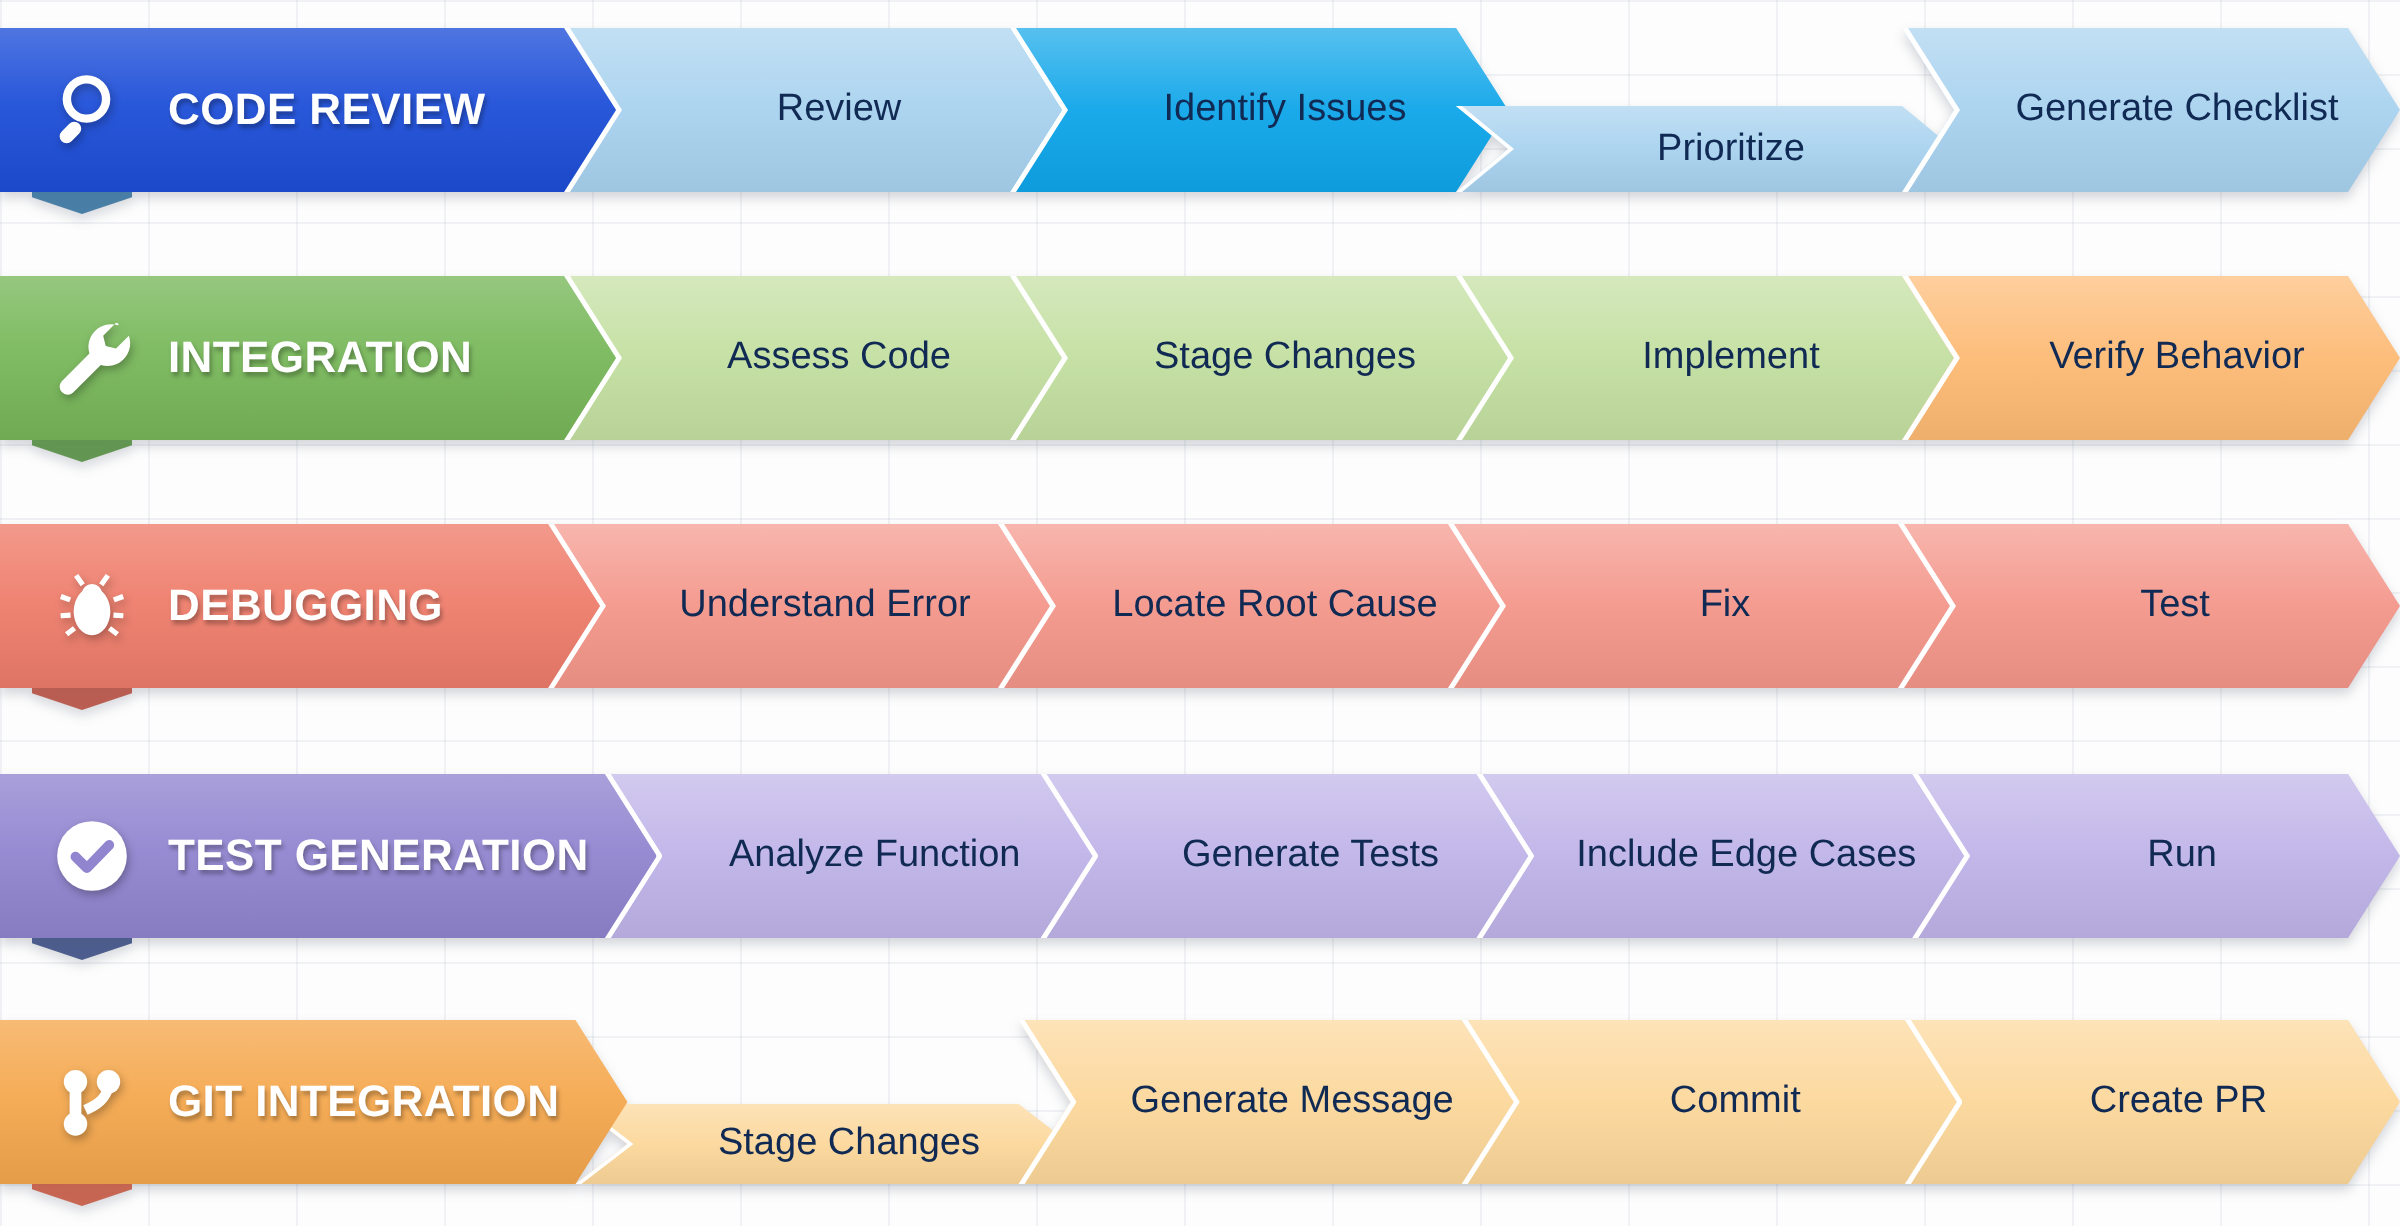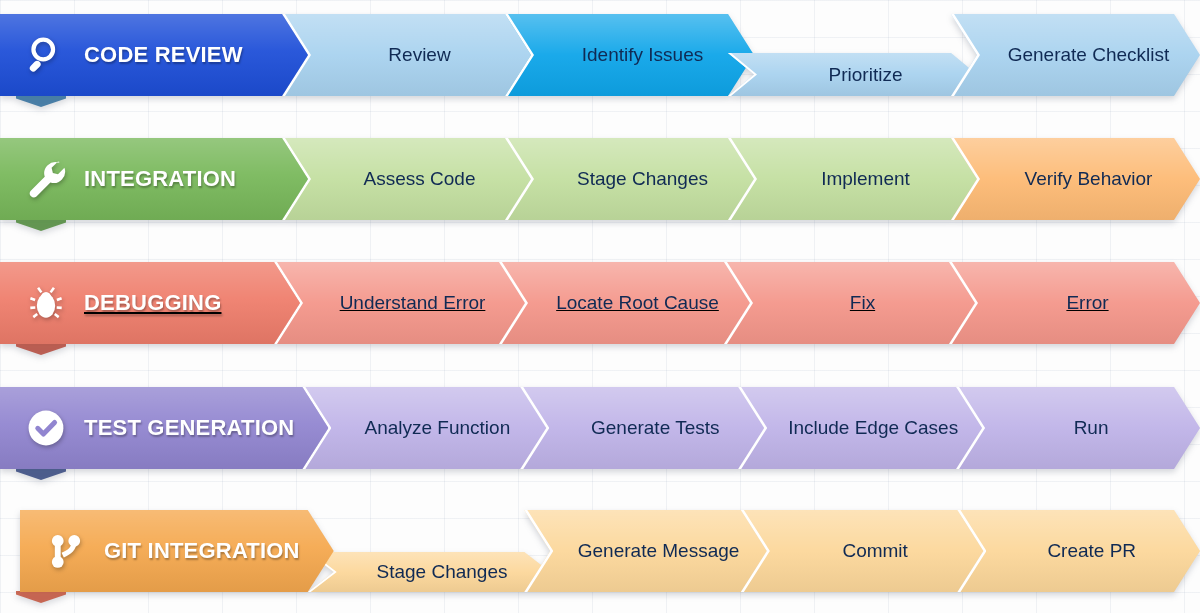--- a/index.html
+++ b/index.html
@@ -194,21 +194,21 @@
       </div>
       <div class="seg-step" style="background: rgb(195, 223, 160);">
         <span class="notch"></span>
         <span class="step-label">Implement</span>
       </div>
       <div class="seg-step" style="background: #fdba74;">
         <span class="notch"></span>
         <span class="step-label">Verify Behavior</span>
       </div>
     </div>
-    <div class="flow-row" style="top: 262px; text-decoration: underline;">
+    <div class="flow-row" style="top: 262px;">
       <div class="fold-tab" style="background: rgb(180, 72, 58);"></div>
       <div class="seg-header" style="background: rgb(239, 125, 107); flex: 0 0 300px;">
         <span class="hdr-icon">
           <svg viewBox="0 0 48 48">
             <g fill="#fff">
               <ellipse cx="24" cy="27" rx="10" ry="13"></ellipse>
               <path d="M24 12a5.6 5.6 0 0 1 5.6 5.6H18.4A5.6 5.6 0 0 1 24 12z"></path>
               <rect x="22.6" y="14" width="2.8" height="13"></rect>
               <path d="M16.5 6.5l3.6 5.1-2.3 1.6-3.6-5.1zM31.5 6.5l-3.6 5.1 2.3 1.6 3.6-5.1z"></path>
               <path d="M12.6 19.3l-5.1-1.8-1 2.7 5.1 1.8zM35.4 19.3l5.1-1.8 1 2.7-5.1 1.8zM12.2 27.6l-5.4.3.2 2.8 5.4-.3zM35.8 27.6l5.4.3-.2 2.8-5.4-.3zM13.6 35l-4.3 3.3 1.7 2.2 4.3-3.3zM34.4 35l4.3 3.3-1.7 2.2-4.3-3.3z"></path>
@@ -224,21 +224,21 @@
       <div class="seg-step" style="background: rgb(244, 150, 138);">
         <span class="notch"></span>
         <span class="step-label">Locate Root Cause</span>
       </div>
       <div class="seg-step" style="background: rgb(244, 150, 138);">
         <span class="notch"></span>
         <span class="step-label">Fix</span>
       </div>
       <div class="seg-step" style="background: rgb(244, 150, 138);">
         <span class="notch"></span>
-        <span class="step-label">Error</span>
+        <span class="step-label">Test</span>
       </div>
     </div>
     <div class="flow-row" style="top: 387px;">
       <div class="fold-tab" style="background: rgb(52, 71, 126);"></div>
       <div class="seg-header" style="background: rgb(145, 133, 208); flex: 0 0 312px;">
         <span class="hdr-icon">
           <svg viewBox="0 0 48 48">
             <circle cx="24" cy="24" r="19" fill="#fff"></circle>
             <path d="M15 24.4l6.2 6.2L33.4 18" fill="none" stroke="#9185d0" stroke-width="5.4" stroke-linecap="round" stroke-linejoin="round"></path>
           </svg>
@@ -255,21 +255,21 @@
       </div>
       <div class="seg-step" style="background: rgb(191, 179, 232);">
         <span class="notch"></span>
         <span class="step-label">Include Edge Cases</span>
       </div>
       <div class="seg-step" style="background: rgb(191, 179, 232);">
         <span class="notch"></span>
         <span class="step-label">Run</span>
       </div>
     </div>
-    <div class="flow-row" style="top: 510px; padding-left: 20px;">
+    <div class="flow-row" style="top: 510px;">
       <div class="fold-tab" style="background: rgb(194, 81, 58);"></div>
       <div class="seg-header" style="background: rgb(245, 168, 78); flex: 0 0 312px;">
         <span class="hdr-icon">
           <svg viewBox="0 0 48 48">
             <g fill="#fff">
               <circle cx="15" cy="13" r="6.4"></circle>
               <circle cx="33" cy="13" r="6.4"></circle>
               <circle cx="15" cy="36" r="6.4"></circle>
               <rect x="11.8" y="13" width="6.4" height="23"></rect>
               <path d="M30.2 13h5.6c0 9.6-6.4 14.6-14.2 18l-2.4-5.2C25.6 23.2 30.2 20 30.2 13z"></path>

